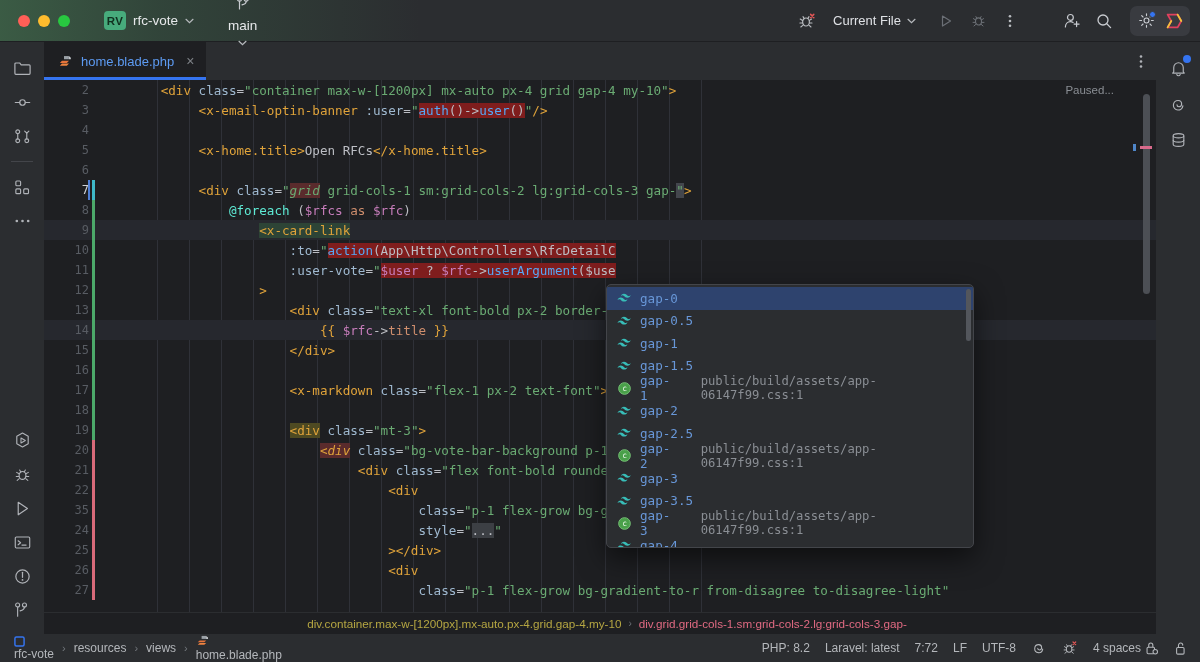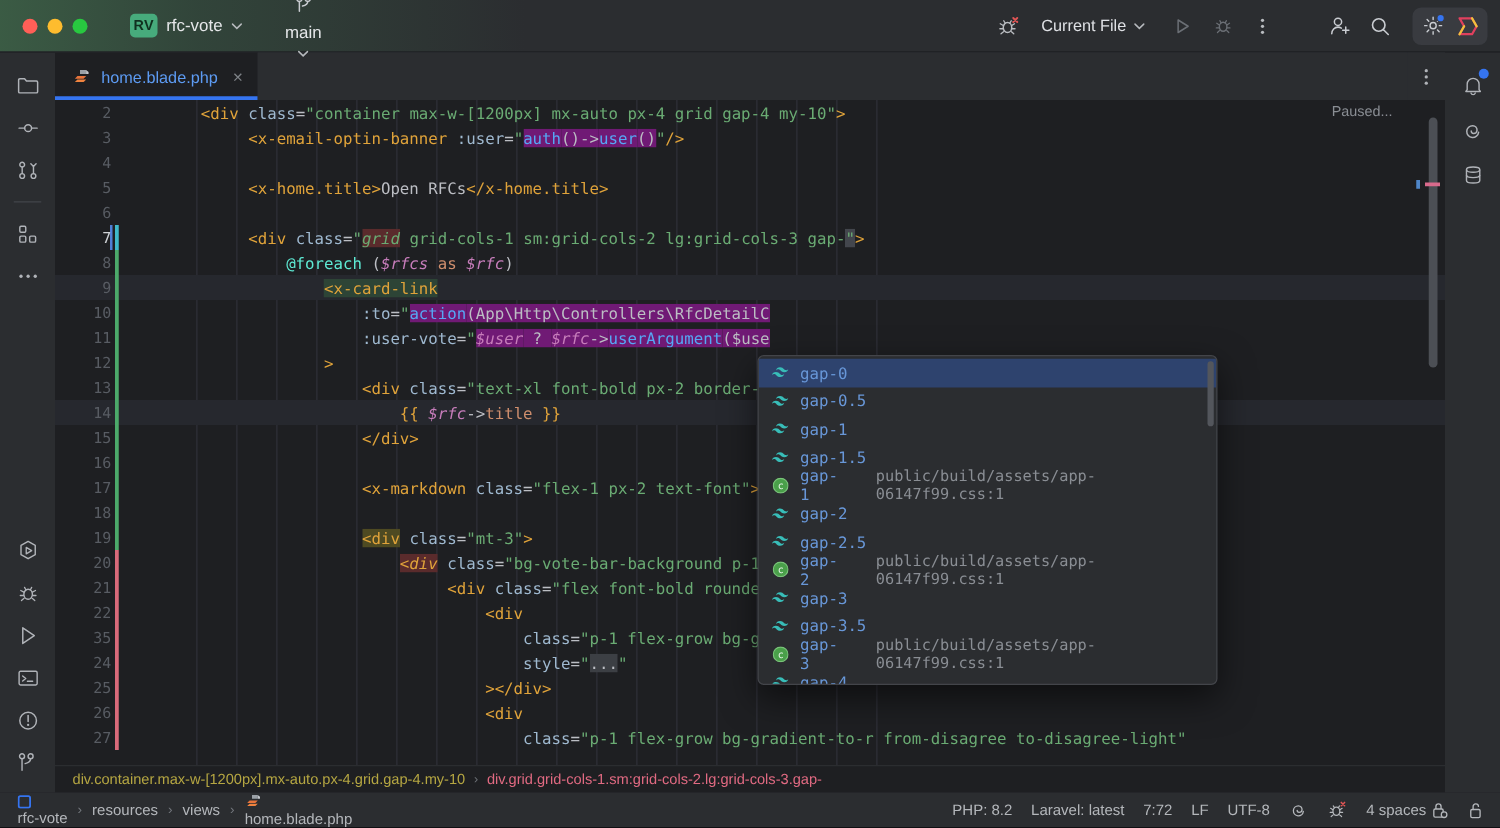--- a/index.html
+++ b/index.html
@@ -128,28 +128,28 @@
   .chbar.teal { background: #3fb9c9; }
 
   
   .caret-mark { position: absolute; left: 44px; top: 0; width: 2px; height: 20px; background: #4f7fd6; }
 
   
   .tag   { color: #e0a33a; }
   .attr  { color: #9fb9d0; }
   .punc  { color: #bcbec4; }
   .str   { color: #6aab73; }
-  .var   { color: #c77dbb; font-style: italic; }
+  .var   { color: #c77dbb; }
   .fn    { color: #56a8f5; }
   .kw    { color: #cf8e6d; }
   .txt   { color: #bcbec4; }
   .dir   { color: #5eead4; }
   .blade { color: #e0a33a; }
 
-  .sel-teal { background: #701a75; }
+  .sel-teal { background: #7f1d1d; }
   .sel-grey { background: #3c3f44; }
   .sel-dark { background: #43464d; }
   .mark-olive { background: #4e4a22; }
   .mark-red { background: #5a2b2c; font-style: italic; }
   .mark-green { background: #2d4436; }
 
   .paused {
     position: absolute; right: 42px; top: 4px;
     color: #8a8e94; font-size: 11.5px; font-family: "Liberation Sans", sans-serif;
   }
@@ -181,21 +181,21 @@
     display: flex; align-items: center; padding: 0 10px;
     color: #868a90; font-size: 11.5px;
   }
   .acp-foot .gear { margin-left: auto; color: #9aa0a6; cursor: pointer; }
   .acp-scroll { position: absolute; right: 2px; top: 4px; width: 5px; height: 52px; border-radius: 3px; background: #53565c; }
 
   
   .crumbbar {
     height: 22px; flex: 0 0 22px; background: #1e1f22;
     display: flex; align-items: center; padding-left: 14px; gap: 7px;
-    font-size: 11.7px; border-top: 1px solid #2b2d30;
+    font-size: 11.7px; border-top: 1px solid #2b2d30; justify-content: center;
   }
   .cb-olive { color: #b5a642; }
   .cb-sep { color: #6d7177; font-size: 10px; }
   .cb-pink { color: #e16a82; }
 
   
   .rstripe {
     width: 44px; flex: 0 0 44px; background: #2b2d30;
     display: flex; flex-direction: column; align-items: center;
     padding-top: 10px; gap: 4px;

